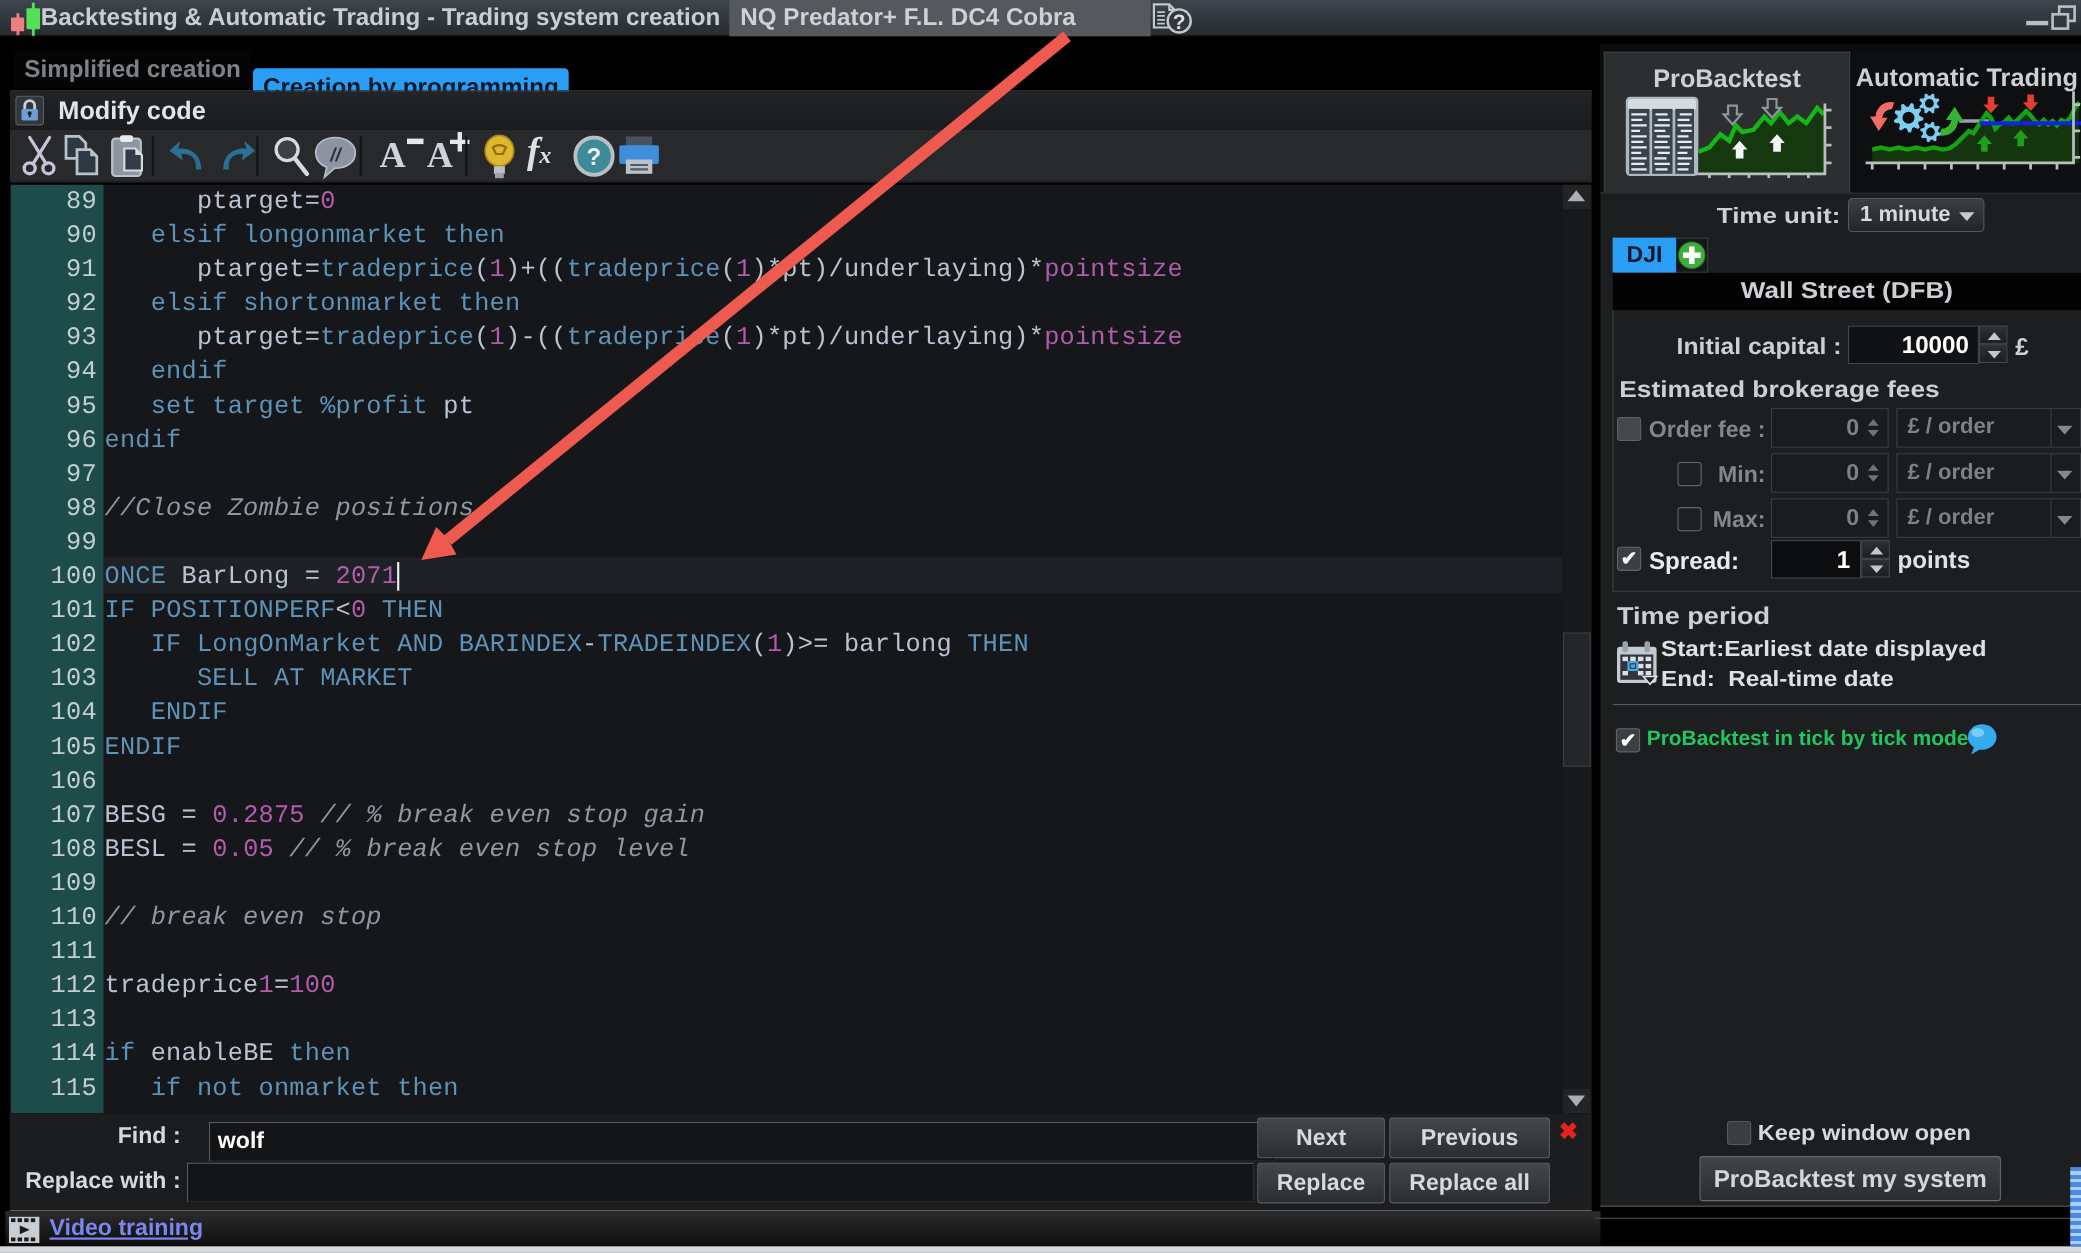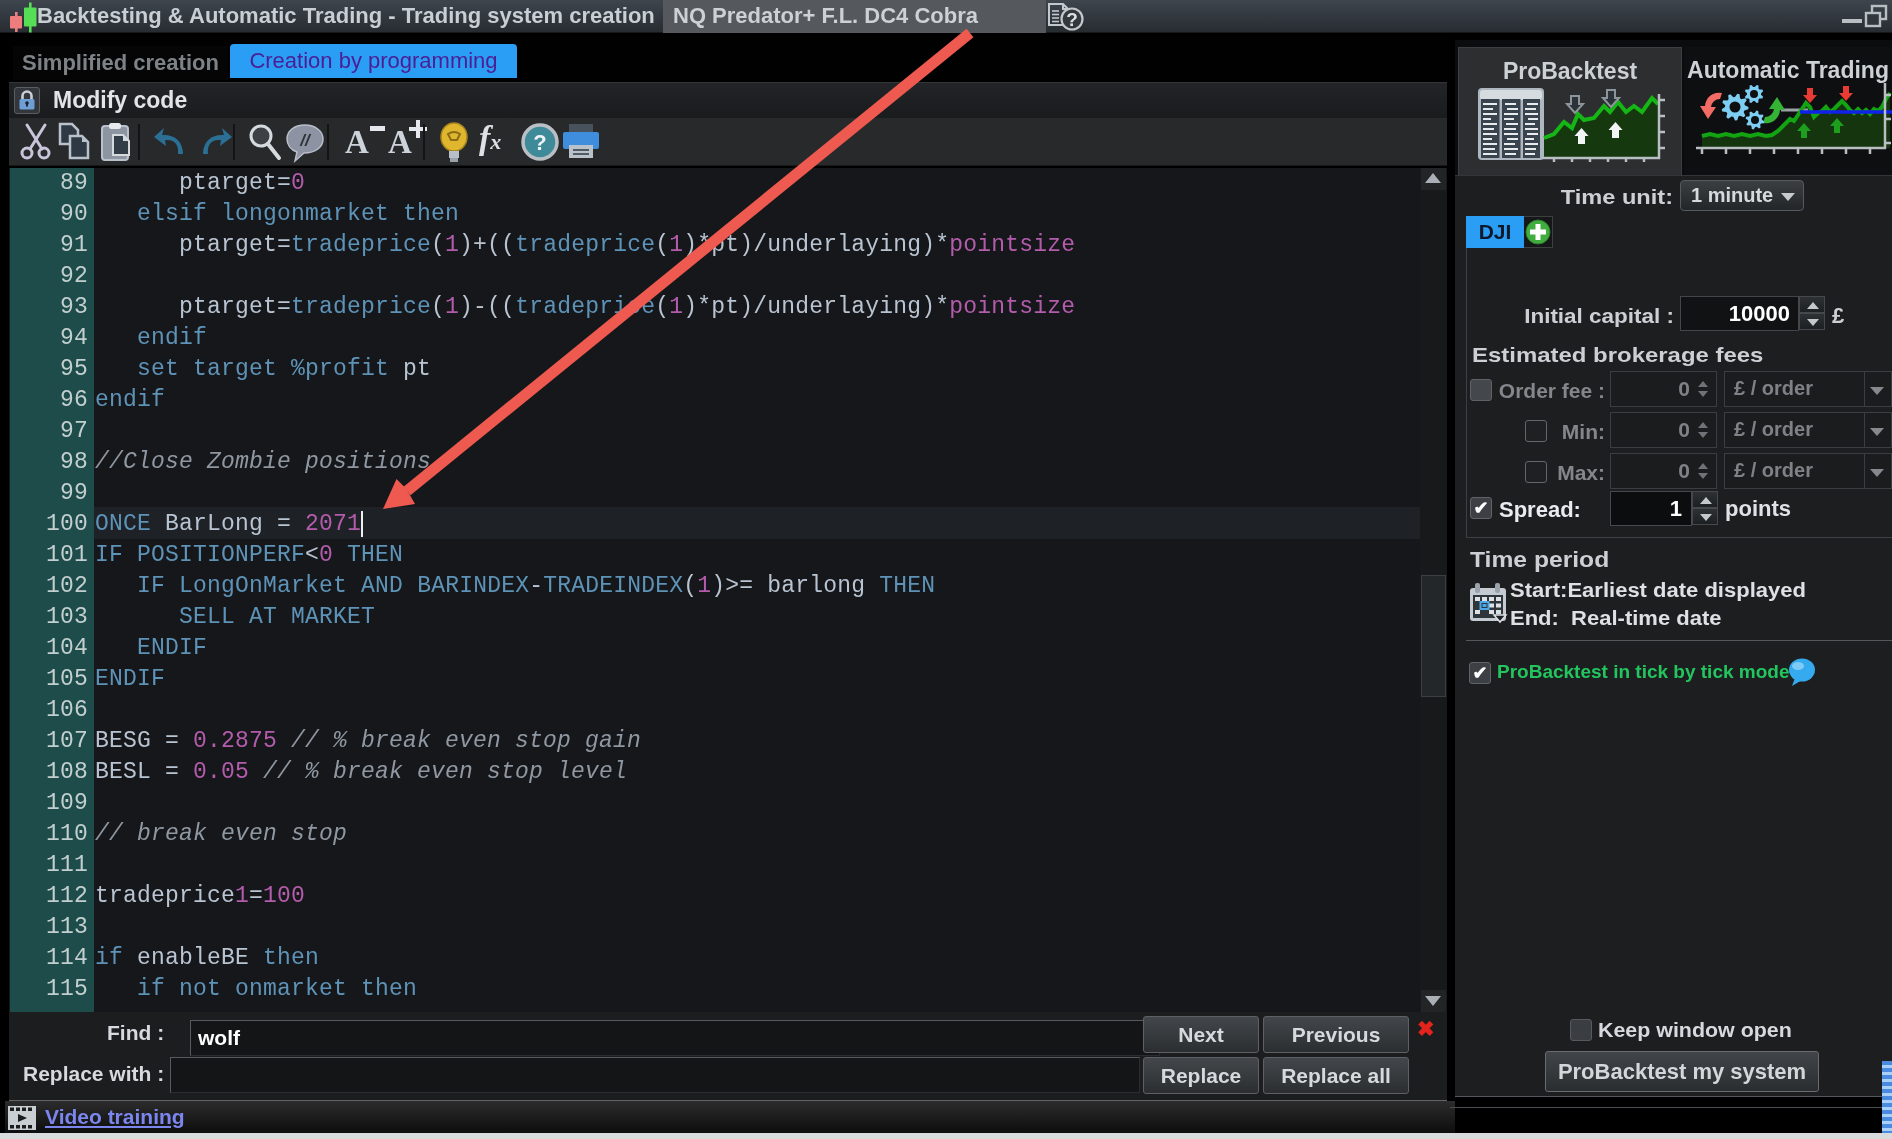--- a/index.html
+++ b/index.html
@@ -8,21 +8,21 @@
 .abs { position:absolute; }
 
 #titlebar { left:0; top:0; width:1892px; height:33px;
   background:linear-gradient(#3e454d,#272c31); border-bottom:1px solid #15171a; }
 #titletext { left:37px; top:0; height:33px; line-height:32px; font-size:22px; font-weight:bold; color:#c9ced3; }
 #graystrip { left:663px; top:0; width:383px; height:33px; background:#55595d; }
 #graystrip span { position:absolute; left:10px; top:0; height:33px; line-height:32px; font-size:22px; font-weight:bold; color:#cdd1d5; }
 
 #tabsrow { left:9px; top:36px; width:1438px; height:44px; background:#010101; }
 #tab1 { left:4px; top:10px; width:215px; height:34px; line-height:34px; text-align:center; color:#7d8287; font-size:22px; font-weight:bold; background:#050505; }
-#tab2 { left:221px; top:8px; width:287px; height:34px; line-height:34px; text-align:center; color:#4c1d95; font-size:22px; font-weight:normal; background:#2a9df4; border-radius:4px 4px 0 0; }
+#tab2 { left:221px; top:26px; width:287px; height:34px; line-height:34px; text-align:center; color:#0f172a; font-size:22px; font-weight:bold; background:#2a9df4; border-radius:4px 4px 0 0; }
 #modifybar { left:9px; top:82px; width:1438px; height:36px; background:linear-gradient(#222427,#191b1d); border-top:1px solid #323539; }
 #modifytext { left:44px; top:0px; height:36px; line-height:35px; font-size:23px; font-weight:bold; color:#e2e5e8; }
 #toolbar { left:9px; top:118px; width:1438px; height:48px; background:#27292b; border-bottom:1px solid #161819; }
 .tsep { position:absolute; top:6px; width:2px; height:36px; background:#121416; }
 
 #editor { left:9px; top:168px; width:1411px; height:844px; background:#16171a; }
 #gutter { left:1px; top:0; width:84px; height:844px; background:#1d4c4b; }
 .ln { position:absolute; right:6px; width:78px; height:31px; line-height:31px; text-align:right;
   font-family:"Liberation Mono", monospace; font-size:23px; color:#c3cfcf; letter-spacing:0.2px; }
 .cl { position:absolute; left:86px; top:0; height:31px; line-height:31px; white-space:pre;
@@ -213,21 +213,21 @@
   <div class="ln" style="top:682px;">111</div>
   <div class="ln" style="top:713px;">112</div>
   <div class="ln" style="top:744px;">113</div>
   <div class="ln" style="top:775px;">114</div>
   <div class="ln" style="top:806px;">115</div>
   </div>
   <div id="codelines">
   <div class="cl" style="top:0px;"><span>      ptarget=</span><span class="num">0</span></div>
   <div class="cl" style="top:31px;"><span>   </span><span class="kw">elsif longonmarket then</span></div>
   <div class="cl" style="top:62px;"><span>      ptarget=</span><span class="kw">tradeprice</span><span>(</span><span class="num">1</span><span>)+((</span><span class="kw">tradeprice</span><span>(</span><span class="num">1</span><span>)*pt)/underlaying)*</span><span class="num">pointsize</span></div>
-  <div class="cl" style="top:93px;"><span>   </span></div>
+  <div class="cl" style="top:93px;"><span>   </span><span class="kw">elsif shortonmarket then</span></div>
   <div class="cl" style="top:124px;"><span>      ptarget=</span><span class="kw">tradeprice</span><span>(</span><span class="num">1</span><span>)-((</span><span class="kw">tradeprice</span><span>(</span><span class="num">1</span><span>)*pt)/underlaying)*</span><span class="num">pointsize</span></div>
   <div class="cl" style="top:155px;"><span>   </span><span class="kw">endif</span></div>
   <div class="cl" style="top:186px;"><span>   </span><span class="kw">set target %profit</span><span> pt</span></div>
   <div class="cl" style="top:217px;"><span class="kw">endif</span></div>
   <div class="cl" style="top:279px;"><span class="cm">//Close Zombie positions</span></div>
   <div class="cl" style="top:341px;"><span class="kw">ONCE</span><span> BarLong = </span><span class="num">2071</span></div>
   <div class="cl" style="top:372px;"><span class="kw">IF</span><span> </span><span class="kw">POSITIONPERF</span><span>&lt;</span><span class="num">0</span><span> </span><span class="kw">THEN</span></div>
   <div class="cl" style="top:403px;"><span>   </span><span class="kw">IF</span><span> </span><span class="kw">LongOnMarket</span><span> </span><span class="kw">AND</span><span> </span><span class="kw">BARINDEX</span><span>-</span><span class="kw">TRADEINDEX</span><span>(</span><span class="num">1</span><span>)&gt;= barlong </span><span class="kw">THEN</span></div>
   <div class="cl" style="top:434px;"><span>      </span><span class="kw">SELL AT MARKET</span></div>
   <div class="cl" style="top:465px;"><span>   </span><span class="kw">ENDIF</span></div>
@@ -398,20 +398,23 @@
     <span class="tri-d" style="position:absolute; right:8px; top:12px;"></span>
   </div>
   <div class="abs" style="left:11px; top:176px; width:58px; height:32px; background:#2a9df4; text-align:center; line-height:32px; font-size:21px; font-weight:bold; color:#0f172a;">DJI</div>
   <div class="abs" style="left:69px; top:176px; width:29px; height:32px; background:#151719; border:1px solid #3c4043; border-left:none;">
     <svg style="position:absolute; left:1px; top:2px;" width="26" height="26" viewBox="0 0 26 26">
       <circle cx="13" cy="13" r="12" fill="#3fae3f" stroke="#2d7d2d" stroke-width="1"></circle>
       <path d="M10.5 5 h5 v5.5 h5.5 v5 h-5.5 v5.5 h-5 v-5.5 h-5.5 v-5 h5.5 z" fill="#fff"></path>
     </svg>
   </div>
   <div class="abs" id="groupbox"></div>
+  <div class="abs" id="wallstreet">
+      <span>Wall Street (DFB)</span>
+    </div>
   <div class="rlabel" style="left:40px; top:264px; width:179px; text-align:right; font-size:21px; transform:scaleX(1.07); transform-origin:100% 50%;">Initial capital :</div>
   <div class="input" style="left:225px; top:256px; width:119px; height:35px; line-height:33px; padding-right:8px; font-size:22px; background:#101214;">10000</div>
   <div class="spin" style="left:344px; top:256px; width:26px; height:35px;">
     <div class="spinb" style="top:0; height:17px;">
         <span class="tri-u-s"></span>
       </div>
     <div class="spinb" style="top:17px; height:17px;">
         <span class="tri-d-s"></span>
       </div>
   </div>

